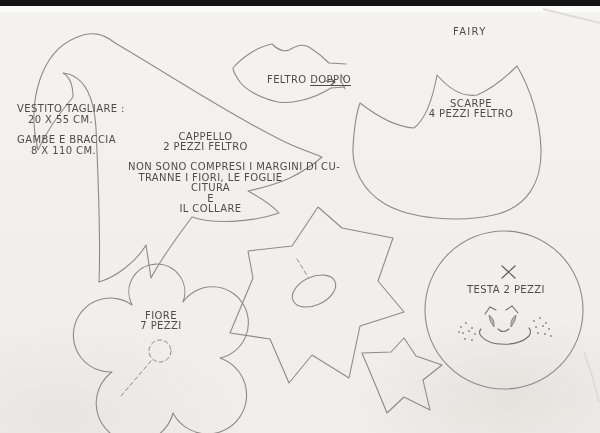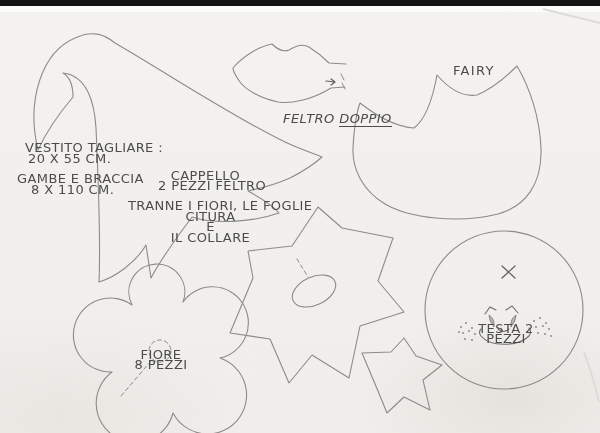--- a/index.html
+++ b/index.html
@@ -15,21 +15,21 @@
   .scan-strip{position:absolute;left:0;top:6px;width:600px;height:6px;background:#fbfbf8;}
   svg.art{position:absolute;left:0;top:0;}
   .outline{fill:none;stroke:#8b8b8b;stroke-width:1.1;stroke-linejoin:round;stroke-linecap:round;}
   .thin{fill:none;stroke:#8b8b8b;stroke-width:1;stroke-linecap:round;}
   .dashed{fill:none;stroke:#8b8b8b;stroke-width:1;stroke-dasharray:4 3;stroke-linecap:round;}
   .face{fill:none;stroke:#6e6e6e;stroke-width:1.1;stroke-linecap:round;}
   .mark{fill:none;stroke:#5f5f5f;stroke-width:1.2;stroke-linecap:round;}
   .freckle{fill:#8d8d8d;}
   .eyefill{fill:#b5b5b3;stroke:#777;stroke-width:.8;}
   .crease{fill:none;stroke:#dddcd8;stroke-width:2;}
-  .lbl{position:absolute;font-size:13px;line-height:10px;color:#4c4c4c;letter-spacing:.4px;white-space:nowrap;margin-top:39px;}
+  .lbl{position:absolute;font-size:10px;line-height:10px;color:#4c4c4c;letter-spacing:.4px;white-space:nowrap;}
   .center{text-align:center;white-space:normal;}
   .center div{white-space:nowrap;}
   .seam{line-height:10.5px;}
   .brand{letter-spacing:1.3px;}
   .u{border-bottom:1px solid #4c4c4c;padding-bottom:0px;}
 </style>
 </head>
 <body>
 
 <div class="page">
@@ -135,44 +135,49 @@
       <circle class="freckle" cx="543" cy="326" r="1"></circle>
         <circle class="freckle" cx="549" cy="329" r="1"></circle>
       <circle class="freckle" cx="538" cy="333" r="1"></circle>
         <circle class="freckle" cx="545" cy="334" r="1"></circle>
       <circle class="freckle" cx="551" cy="336" r="1"></circle>
     </g>
   </svg>
 
   <div class="lbl brand" style="left:453px;top:27px;">FAIRY</div>
 
-  <div class="lbl" style="left:25px;top:104px;">VESTITO TAGLIARE :</div>
+  <div class="lbl" style="left:17px;top:104px;">VESTITO TAGLIARE :</div>
   <div class="lbl" style="left:28px;top:115px;">20 X 55 CM.</div>
   <div class="lbl" style="left:17px;top:135px;">GAMBE E BRACCIA</div>
   <div class="lbl" style="left:31px;top:146px;">8 X 110 CM.</div>
 
   <div class="lbl center" style="left:158px;top:132px;width:95px;">
     <div>CAPPELLO</div>
     <div>2 PEZZI FELTRO</div>
   </div>
 
   <div class="lbl center seam" style="left:128px;top:162px;width:165px;">
+    <div>NON SONO COMPRESI I MARGINI DI CU-</div>
     <div>TRANNE I FIORI, LE FOGLIE</div>
     <div>CITURA</div>
     <div>E</div>
     <div>IL COLLARE</div>
   </div>
 
-  <div class="lbl" style="left:283px;top:75px;font-style:italic;">
+  <div class="lbl" style="left:267px;top:75px;">
     <span>FELTRO</span>
     <span class="u">DOPPIO</span>
   </div>
 
+  <div class="lbl center" style="left:428px;top:99px;width:86px;">
+    <div>SCARPE</div>
+    <div>4 PEZZI FELTRO</div>
+  </div>
 
 
   <div class="lbl center" style="left:125px;top:311px;width:72px;">
     <div>FIORE</div>
-    <div>8 PEZZI</div>
+    <div>7 PEZZI</div>
   </div>
 
   <div class="lbl center" style="left:462px;top:285px;width:88px;">TESTA 2 PEZZI</div>
 
 </div>
 
 </body></html>

